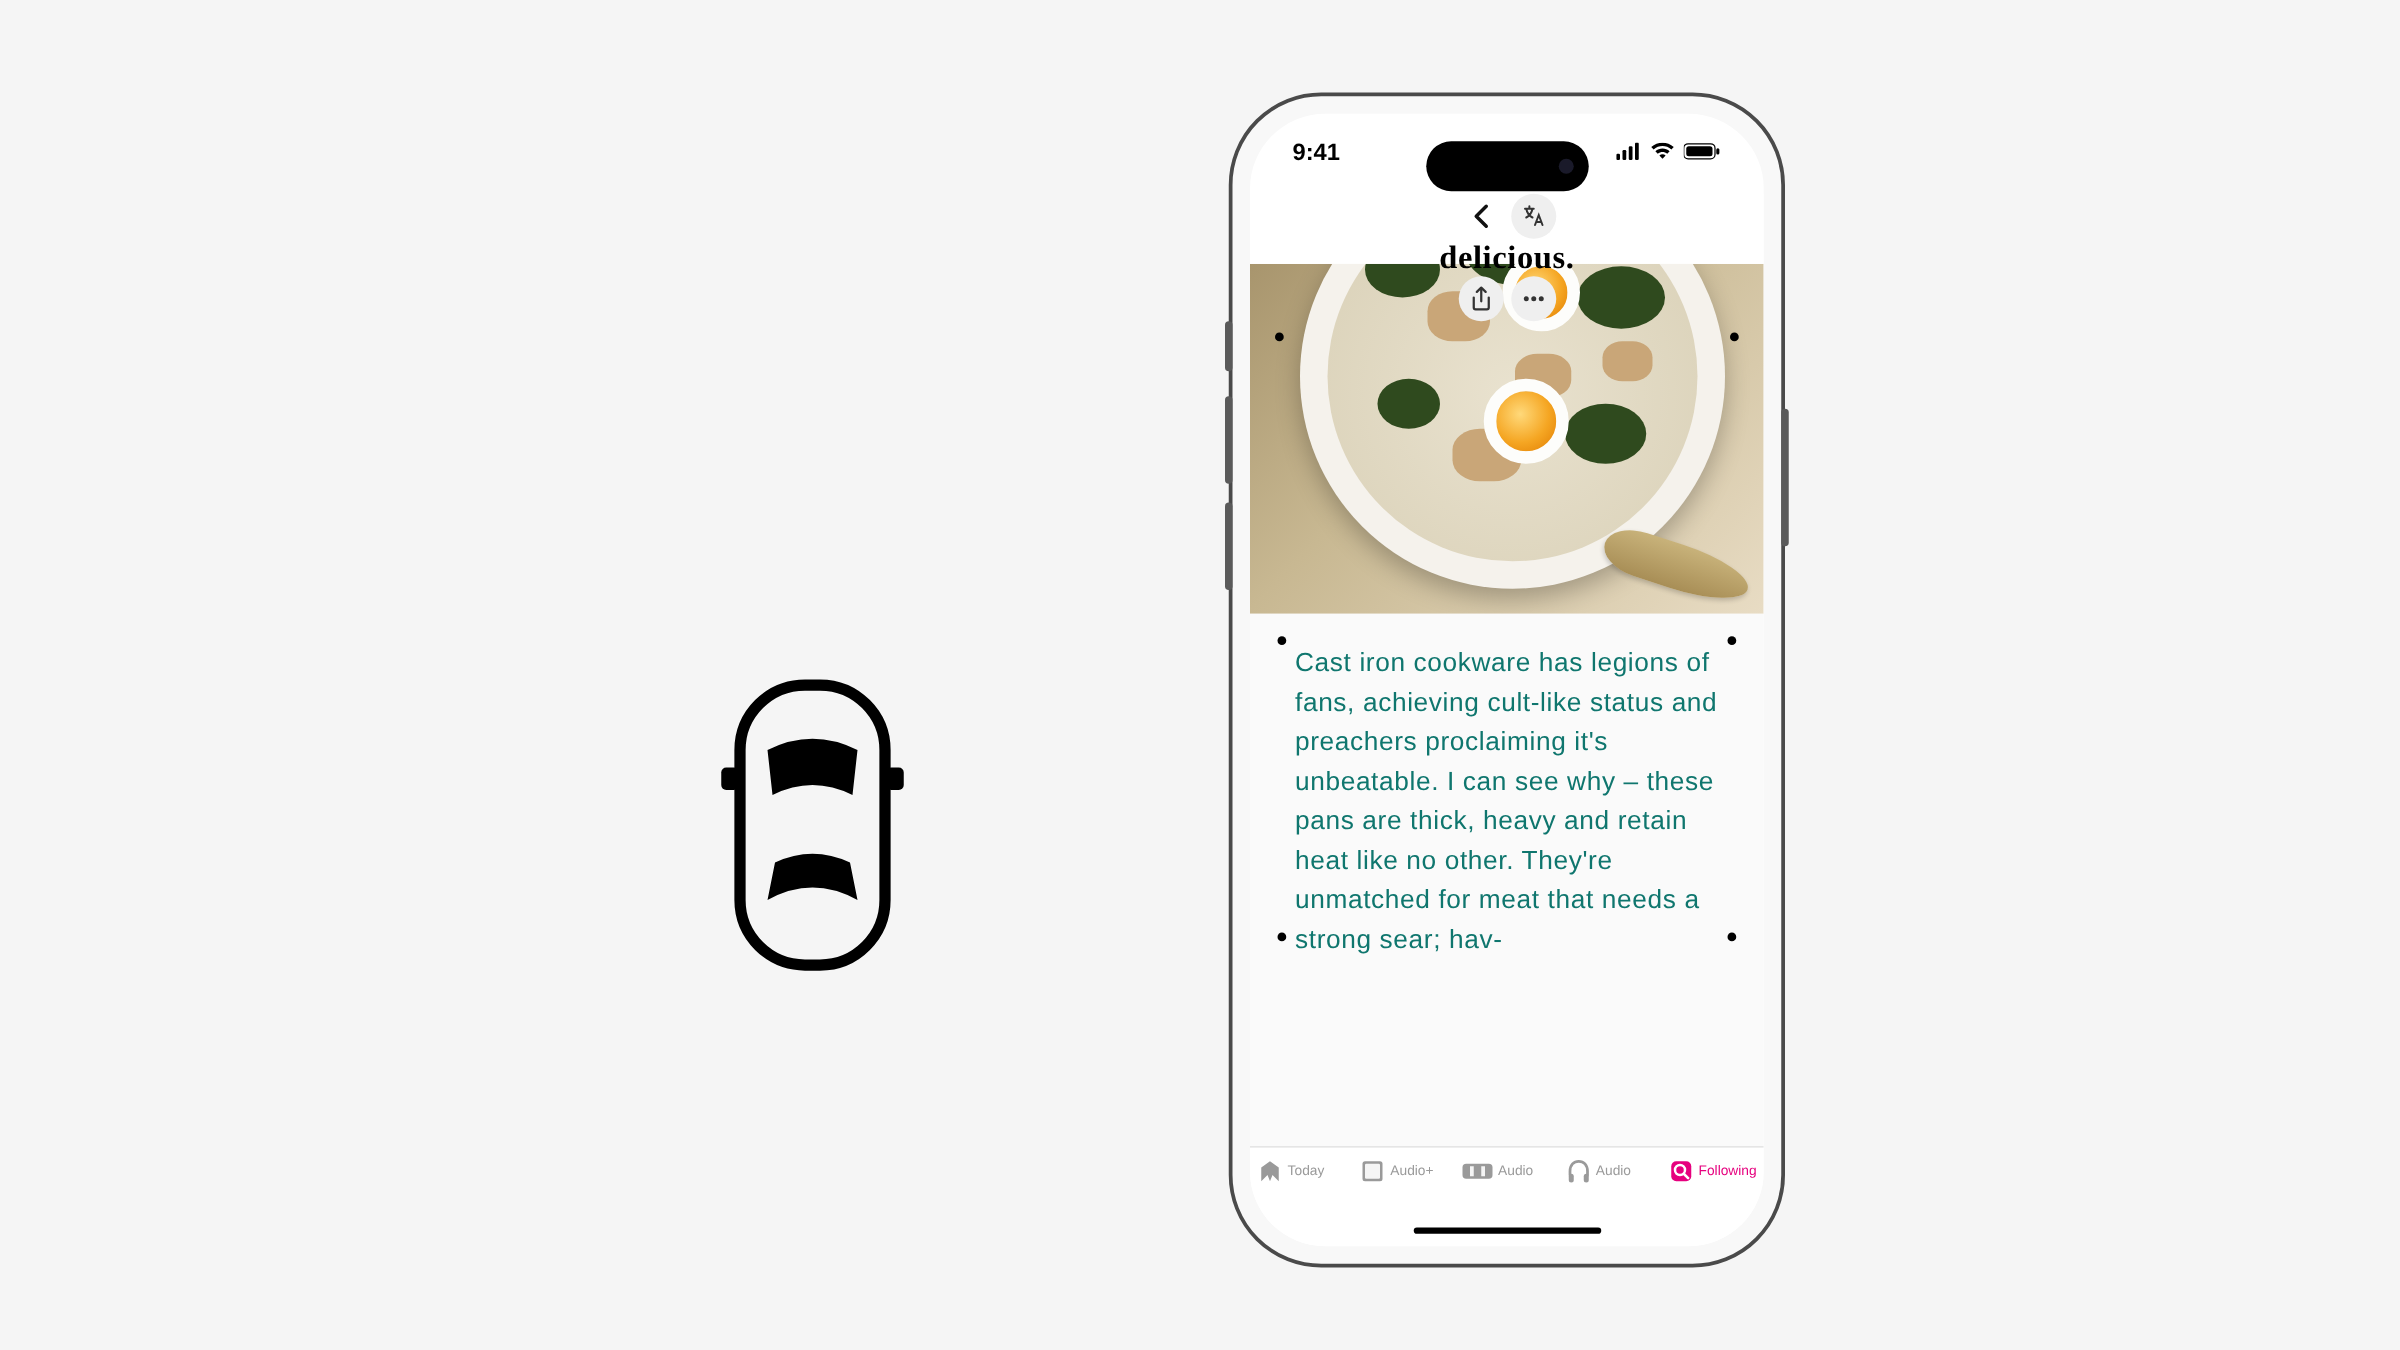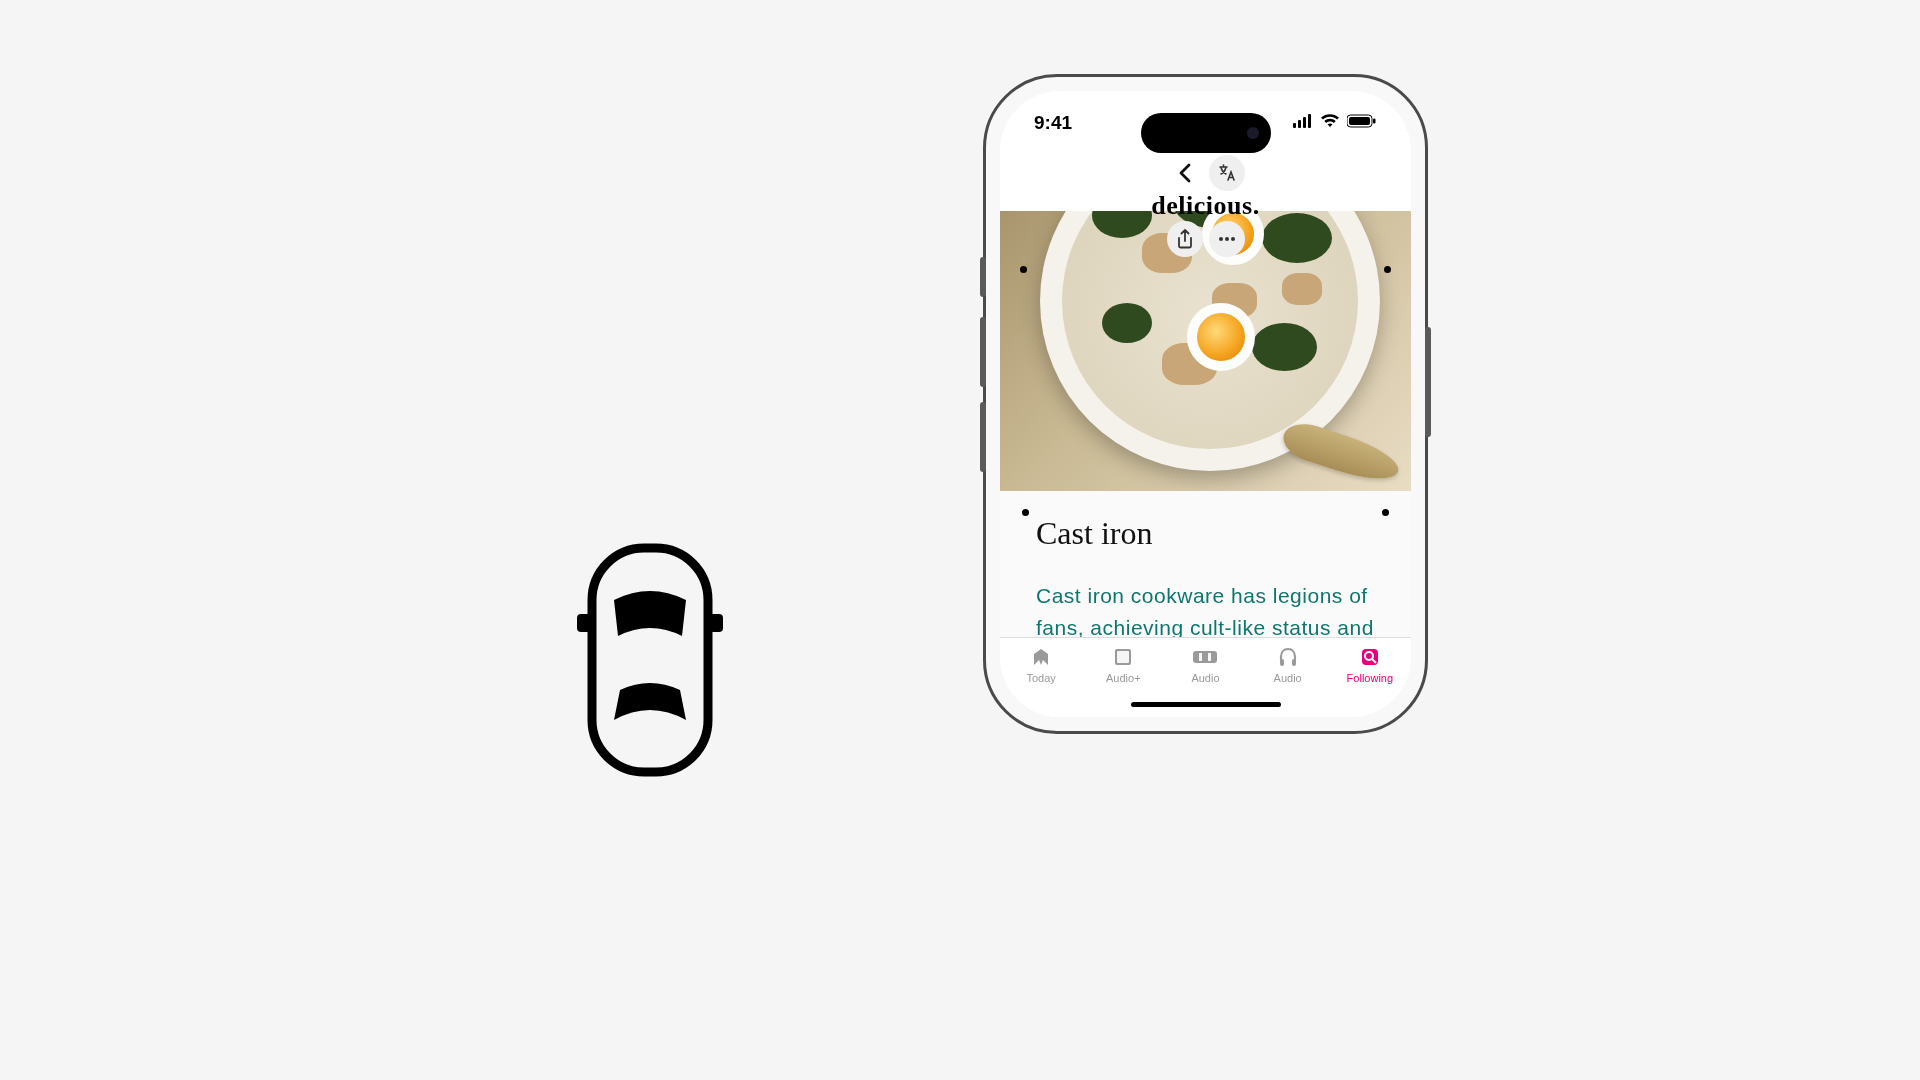--- a/index.html
+++ b/index.html
@@ -19,21 +19,21 @@
     left: 570px;
     top: 540px;
   }
 
   
   .phone {
     position: absolute;
     left: 983px;
     top: 74px;
     width: 445px;
-    height: 660px;
+    height: 940px;
     background: #f8f8f8;
     border-radius: 74px;
     border: 3px solid #4a4a4a;
     padding: 14px;
   }
 
   .phone-inner {
     width: 100%;
     height: 100%;
     background: #fff;
@@ -234,21 +234,21 @@
     background: rgba(255,255,255,0.96);
     border-top: 0.5px solid #ddd;
     display: flex;
     justify-content: space-around;
     align-items: flex-start;
     padding-top: 7px;
     z-index: 60;
   }
   .tab {
     display: flex;
-    flex-direction: column;
+    flex-direction: row;
     align-items: center;
     gap: 3px;
     color: #9a9a9a;
     font-size: 11px;
     width: 72px;
     cursor: pointer;
   }
   .tab.active { color: #e6007e; }
   .tab-ico { height: 24px; display: flex; align-items: center; justify-content: center; }
 
@@ -366,21 +366,20 @@
         <div class="spoon"></div>
         <div class="corner-dot cd-tl"></div>
         <div class="corner-dot cd-tr"></div>
       </div>
 
       <div class="article-body">
         <div class="corner-dot body-cd-tl"></div>
         <div class="corner-dot body-cd-tr"></div>
         <div class="corner-dot body-cd-ml"></div>
         <div class="corner-dot body-cd-mr"></div>
-        <h2 class="article-title">Cast iron</h2>
         <p class="article-text">Cast iron cookware has legions of fans, achieving cult-like status and preachers proclaiming it's unbeatable. I can see why – these pans are thick, heavy and retain heat like no other. They're unmatched for meat that needs a strong sear; hav-</p>
       </div>
     </div>
 
     <div class="tab-bar">
       <div class="tab">
         <div class="tab-ico">
           <svg width="22" height="22" viewBox="0 0 22 22">
               <path d="M11 3 L4 8 L4 19 L9 14 L11 19 L13 14 L18 19 L18 8 Z" fill="#9a9a9a"></path>
             </svg>

